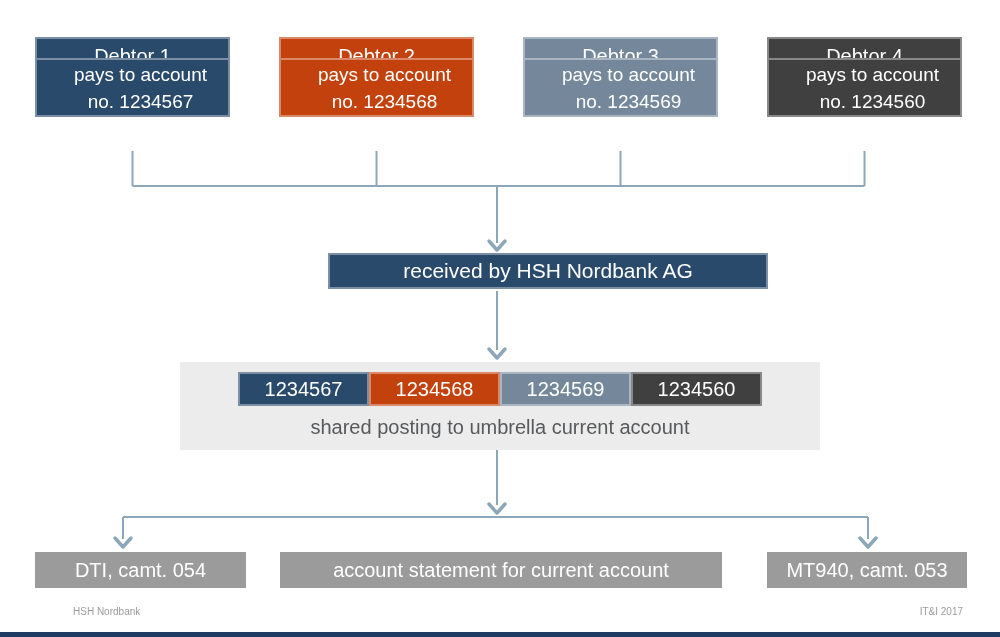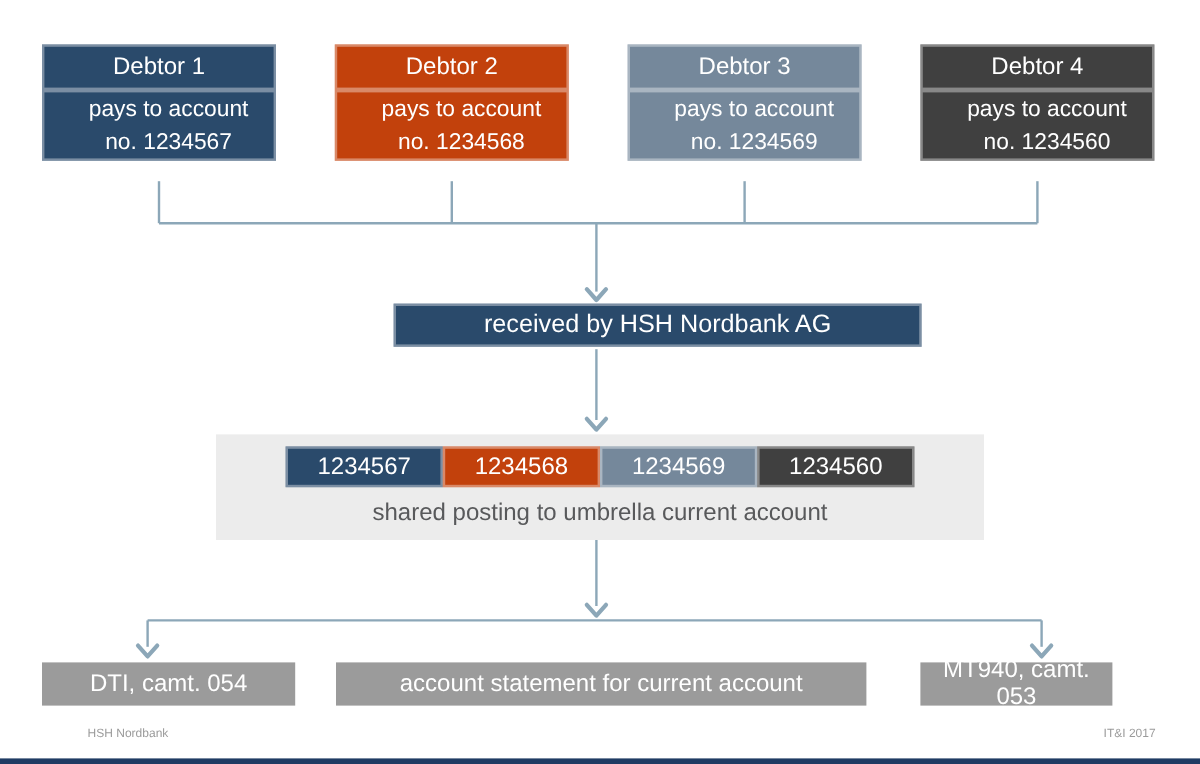--- a/index.html
+++ b/index.html
@@ -10,21 +10,21 @@
   .box{
     position:absolute;display:flex;align-items:center;justify-content:center;
     color:#ffffff;text-align:center;box-sizing:border-box;
     border:2px solid rgba(255,255,255,0.38);
   }
   .c1{background:#2A4A6B;}
   .c2{background:#c2410c;}
   .c3{background:#75889B;}
   .c4{background:#404040;}
   .hdr{top:37px;height:38px;width:195px;font-size:20px;}
-  .bdy{top:75px;height:59px;width:195px;font-size:19px;line-height:27px;padding-left:16px;}
+  .bdy{top:58px;height:59px;width:195px;font-size:19px;line-height:27px;padding-left:16px;}
   .col1{left:35px;}.col2{left:279px;}.col3{left:523px;}.col4{left:767px;}
   .received{left:280px;top:253px;width:440px;height:36px;font-size:21px;background:#2A4A6B;margin-left:48px;}
   .shared-wrap{
     position:absolute;left:180px;top:362px;width:640px;height:88px;
     background:#ECECEC;box-sizing:border-box;
   }
   .acct-row{
     position:absolute;left:0;top:10px;width:100%;display:flex;
     justify-content:center;
   }
@@ -33,21 +33,21 @@
     justify-content:center;color:#fff;font-size:20px;box-sizing:border-box;
     border:2px solid rgba(255,255,255,0.38);
   }
   .shared-label{
     position:absolute;left:0;top:54px;width:100%;text-align:center;
     color:#58595B;font-size:20px;
   }
   .outbox{background:#9B9B9B;border:none;top:552px;height:36px;font-size:20px;}
   .out1{left:35px;width:211px;}
   .out2{left:280px;width:442px;}
-  .out3{left:767px;width:160px;}
+  .out3{left:767px;width:200px;}
   .footer-text{
     position:absolute;top:606px;font-size:10px;color:#9B9B9B;margin-left:36px;
   }
   .footer-left{left:37px;}
   .footer-right{right:37px;text-align:right;}
   .bottom-rule{
     position:absolute;left:0;bottom:0;width:100%;height:5px;background:#1F3B63;
   }
   svg.connectors{position:absolute;left:0;top:0;pointer-events:none;}
   .cline{stroke:#8CA7B8;stroke-width:2;fill:none;}

